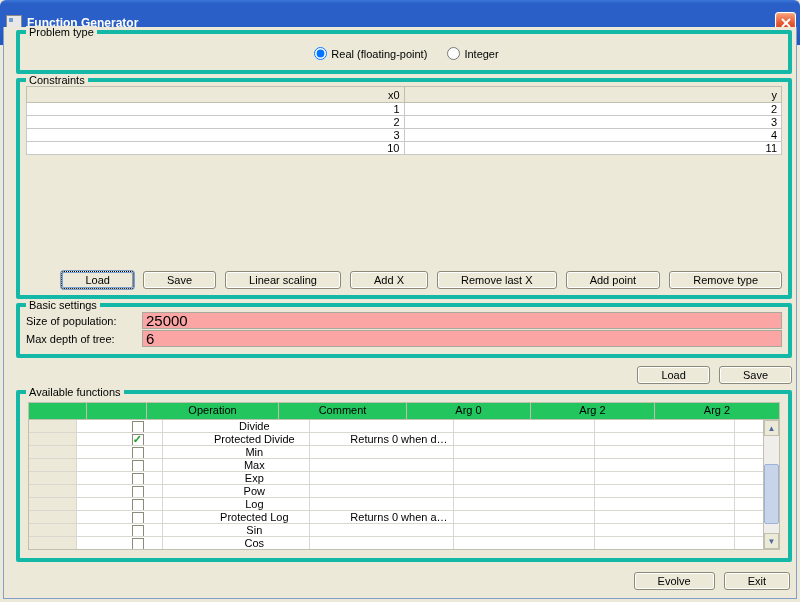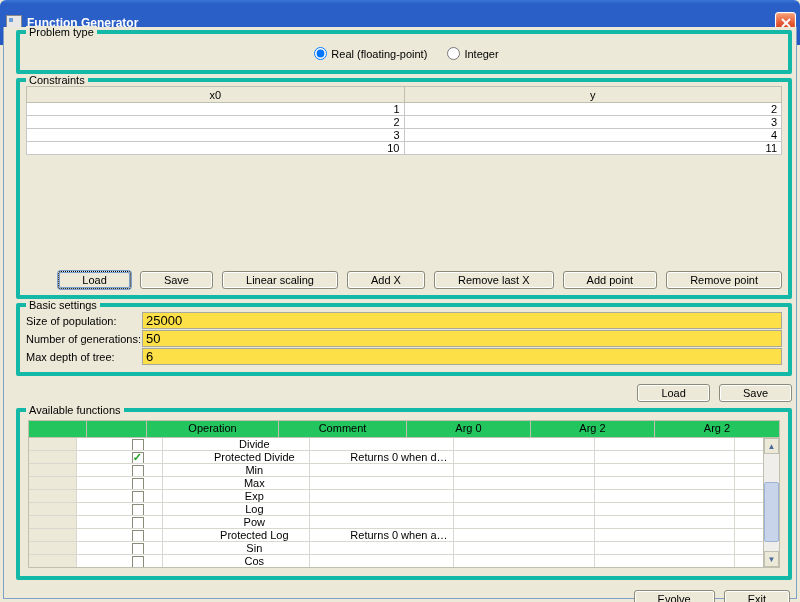--- a/index.html
+++ b/index.html
@@ -33,39 +33,39 @@
     color:#000; font-size:11px; }
 
   
   .ptype-row { text-align:center; padding:6px 0 2px 0; }
   .radio { display:inline-flex; align-items:flex-end; margin:0 6px; }
   .radio input { margin-right:4px; }
 
   
   .ctable-wrap { background:#ece9d8; }
   .ctable { width:100%; border-collapse:collapse; table-layout:fixed; }
-  .ctable th { background:#ece9d8; border:1px solid #c0c0b0; text-align:center; font-weight:normal;
+  .ctable th { background:#ece9d8; border:1px solid #c0c0b0; text-align:right; font-weight:normal;
     padding:1px 4px; height:16px; }
   .ctable td { background:#fff; border:1px solid #c8c8c8; text-align:right; padding:0 4px;
     height:13px; font-size:11px; }
   .cspacer { height:110px; }
 
   
   .btnrow { text-align:right; padding-top:6px; }
   .btn { display:inline-block; min-width:60px; padding:2px 23px; margin-left:6px;
     background:#ece9d8; border:1px solid #8b8b7a; border-radius:3px;
     box-shadow:inset 0 0 0 1px #fff; font-family:inherit; font-size:11px;
     text-align:center; cursor:default; }
   .btn.focus { border:1px dotted #000; box-shadow:inset 0 0 0 1px #7a9fd0, 0 0 0 1px #7a9fd0; }
 
   
   .settings-row { display:flex; align-items:center; margin:1px 0; }
   .settings-row label { width:116px; }
   .settings-row input { flex:1; height:17px; border:1px solid #a8a89c;
-    background:#fde047; padding:0 3px; font-family:inherit; font-size:13px; }
+    background:#fca5a5; padding:0 3px; font-family:inherit; font-size:15px; }
   .fns-scroll { border:1px solid #c0c0b0; background:#fff; height:148px; overflow:hidden; position:relative; }
   .fheader { display:flex; background:#22c55e; border-bottom:1px solid #c0c0b0; }
   .fheader div { border-right:1px solid #c0c0b0; padding:1px 4px; height:16px;
     font-size:11px; overflow:hidden; white-space:nowrap; }
   .fheader .c0 { width:58px; }
   .fheader .c1 { width:60px; }
   .fheader .c2 { width:132px; }
   .fheader .c3 { width:128px; }
   .fheader .c4 { width:124px; }
   .fheader .c5 { width:124px; }
@@ -164,33 +164,29 @@
       </table>
       <div class="cspacer"></div>
     </div>
     <div class="btnrow">
       <span class="btn focus">Load</span>
       <span class="btn">Save</span>
       <span class="btn">Linear scaling</span>
       <span class="btn">Add X</span>
       <span class="btn">Remove last X</span>
       <span class="btn">Add point</span>
-      <span class="btn">Remove point</span>
+      <span class="btn">Remove type</span>
     </div>
   </div>
 
   <div class="fs">
     <span class="legend">Basic settings</span>
     <div class="settings-row">
       <label>Size of population:</label>
       <input value="25000" style="">
-    </div>
-    <div class="settings-row">
-      <label>Number of generations:</label>
-      <input value="50" style="">
     </div>
     <div class="settings-row">
       <label>Max depth of tree:</label>
       <input value="6" style="">
     </div>
   </div>
   <div class="btnrow" style="margin-top:-2px; margin-bottom:6px;">
     <span class="btn">Load</span>
     <span class="btn">Save</span>
   </div>
@@ -249,30 +245,30 @@
             <div class="c1"><span class="cb"></span></div>
             <div class="c2">Exp</div>
             <div class="c3"></div>
             <div class="c4"></div>
             <div class="c5"></div>
             <div class="c6"></div>
           </div>
           <div class="frow">
             <div class="c0"></div>
             <div class="c1"><span class="cb"></span></div>
+            <div class="c2">Pow</div>
+            <div class="c3"></div>
+            <div class="c4"></div>
+            <div class="c5"></div>
+            <div class="c6"></div>
+          </div>
+          <div class="frow">
+            <div class="c0"></div>
+            <div class="c1"><span class="cb"></span></div>
             <div class="c2">Log</div>
-            <div class="c3"></div>
-            <div class="c4"></div>
-            <div class="c5"></div>
-            <div class="c6"></div>
-          </div>
-          <div class="frow">
-            <div class="c0"></div>
-            <div class="c1"><span class="cb"></span></div>
-            <div class="c2">Pow</div>
             <div class="c3"></div>
             <div class="c4"></div>
             <div class="c5"></div>
             <div class="c6"></div>
           </div>
           <div class="frow">
             <div class="c0"></div>
             <div class="c1"><span class="cb"></span></div>
             <div class="c2">Protected Log</div>
             <div class="c3">Returns 0 when argument is le...</div>

